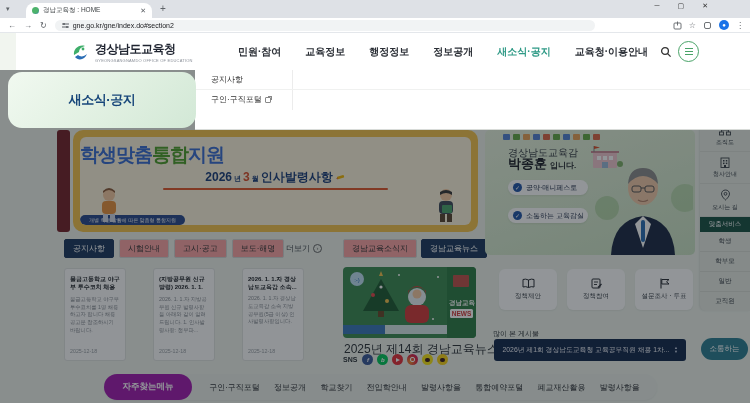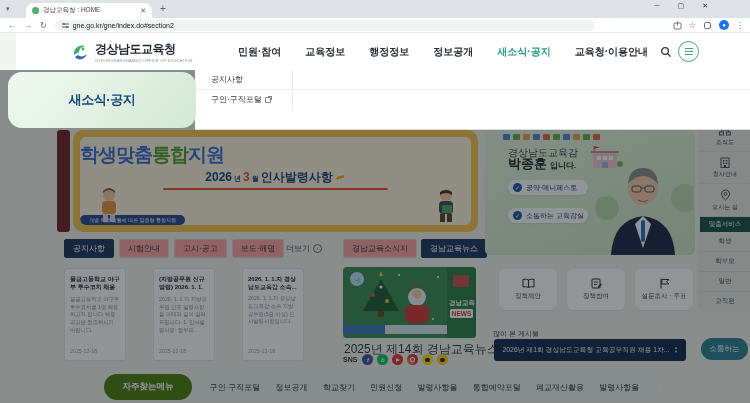--- a/index.html
+++ b/index.html
@@ -117,21 +117,21 @@
 
   .siderail { position:absolute; left:700px; top:50px; width:50px; background:#e7ebe4; border-radius:0 0 0 6px; box-shadow:-1px 0 2px rgba(0,0,0,0.08); }
   .rail-item { display:flex; flex-direction:column; align-items:center; padding:5px 0 4px; border-bottom:1px solid rgba(0,0,0,0.05); }
   .rail-item b { font-size:6px; font-weight:normal; color:#3a4148; margin-top:2px; }
   .rail-head { background:#1a5244; color:#fff; font-size:6.5px; text-align:center; padding:3px 0; }
   .rail-sitem { font-size:6.5px; color:#3a4148; text-align:center; padding:5px 0; border-bottom:1px solid rgba(0,0,0,0.06); }
   .rail-sitem:last-child { border-bottom:none; }
   .biz-btn { position:absolute; left:701px; top:268px; width:47px; height:22px; background:#2e7f92; border-radius:12px; color:#fff; font-size:7.5px; display:flex; align-items:center; justify-content:center; }
 
   .bottombar { position:absolute; left:104px; top:304px; width:553px; height:26px; background:#ecefe9; border-radius:13px; display:flex; align-items:center; box-shadow:0 1px 2px rgba(0,0,0,0.05); }
-  .bb-tab { width:88px; height:26px; background:#4d7c0f; border-radius:13px; color:#fff; font-size:8.5px; font-weight:bold; display:flex; align-items:center; justify-content:center; flex:0 0 auto; }
+  .bb-tab { width:88px; height:26px; background:#a21caf; border-radius:13px; color:#fff; font-size:8.5px; font-weight:bold; display:flex; align-items:center; justify-content:center; flex:0 0 auto; }
   .bb-links { flex:1; display:flex; justify-content:space-around; align-items:center; padding:0 10px; }
   .bb-links span { font-size:8px; color:#2e3338; white-space:nowrap; }
 
   svg { display:block; }
 </style>
 </head>
 <body>
 
 <div class="stage">
 
@@ -453,21 +453,21 @@
       <div class="rail-sitem">교직원</div>
     </div>
     <div class="biz-btn">소통하는</div>
 
     <div class="bottombar">
       <div class="bb-tab">자주찾는메뉴</div>
       <div class="bb-links">
         <span>구인·구직포털</span>
         <span>정보공개</span>
         <span>학교찾기</span>
-        <span>민원신청</span>
+        <span>전입학안내</span>
         <span>발령사항을</span>
         <span>통합예약포털</span>
         <span>폐교재산활용</span>
         <span>발령사항을</span>
       </div>
     </div>
   </div>
 
   <div class="dim"></div>
 

